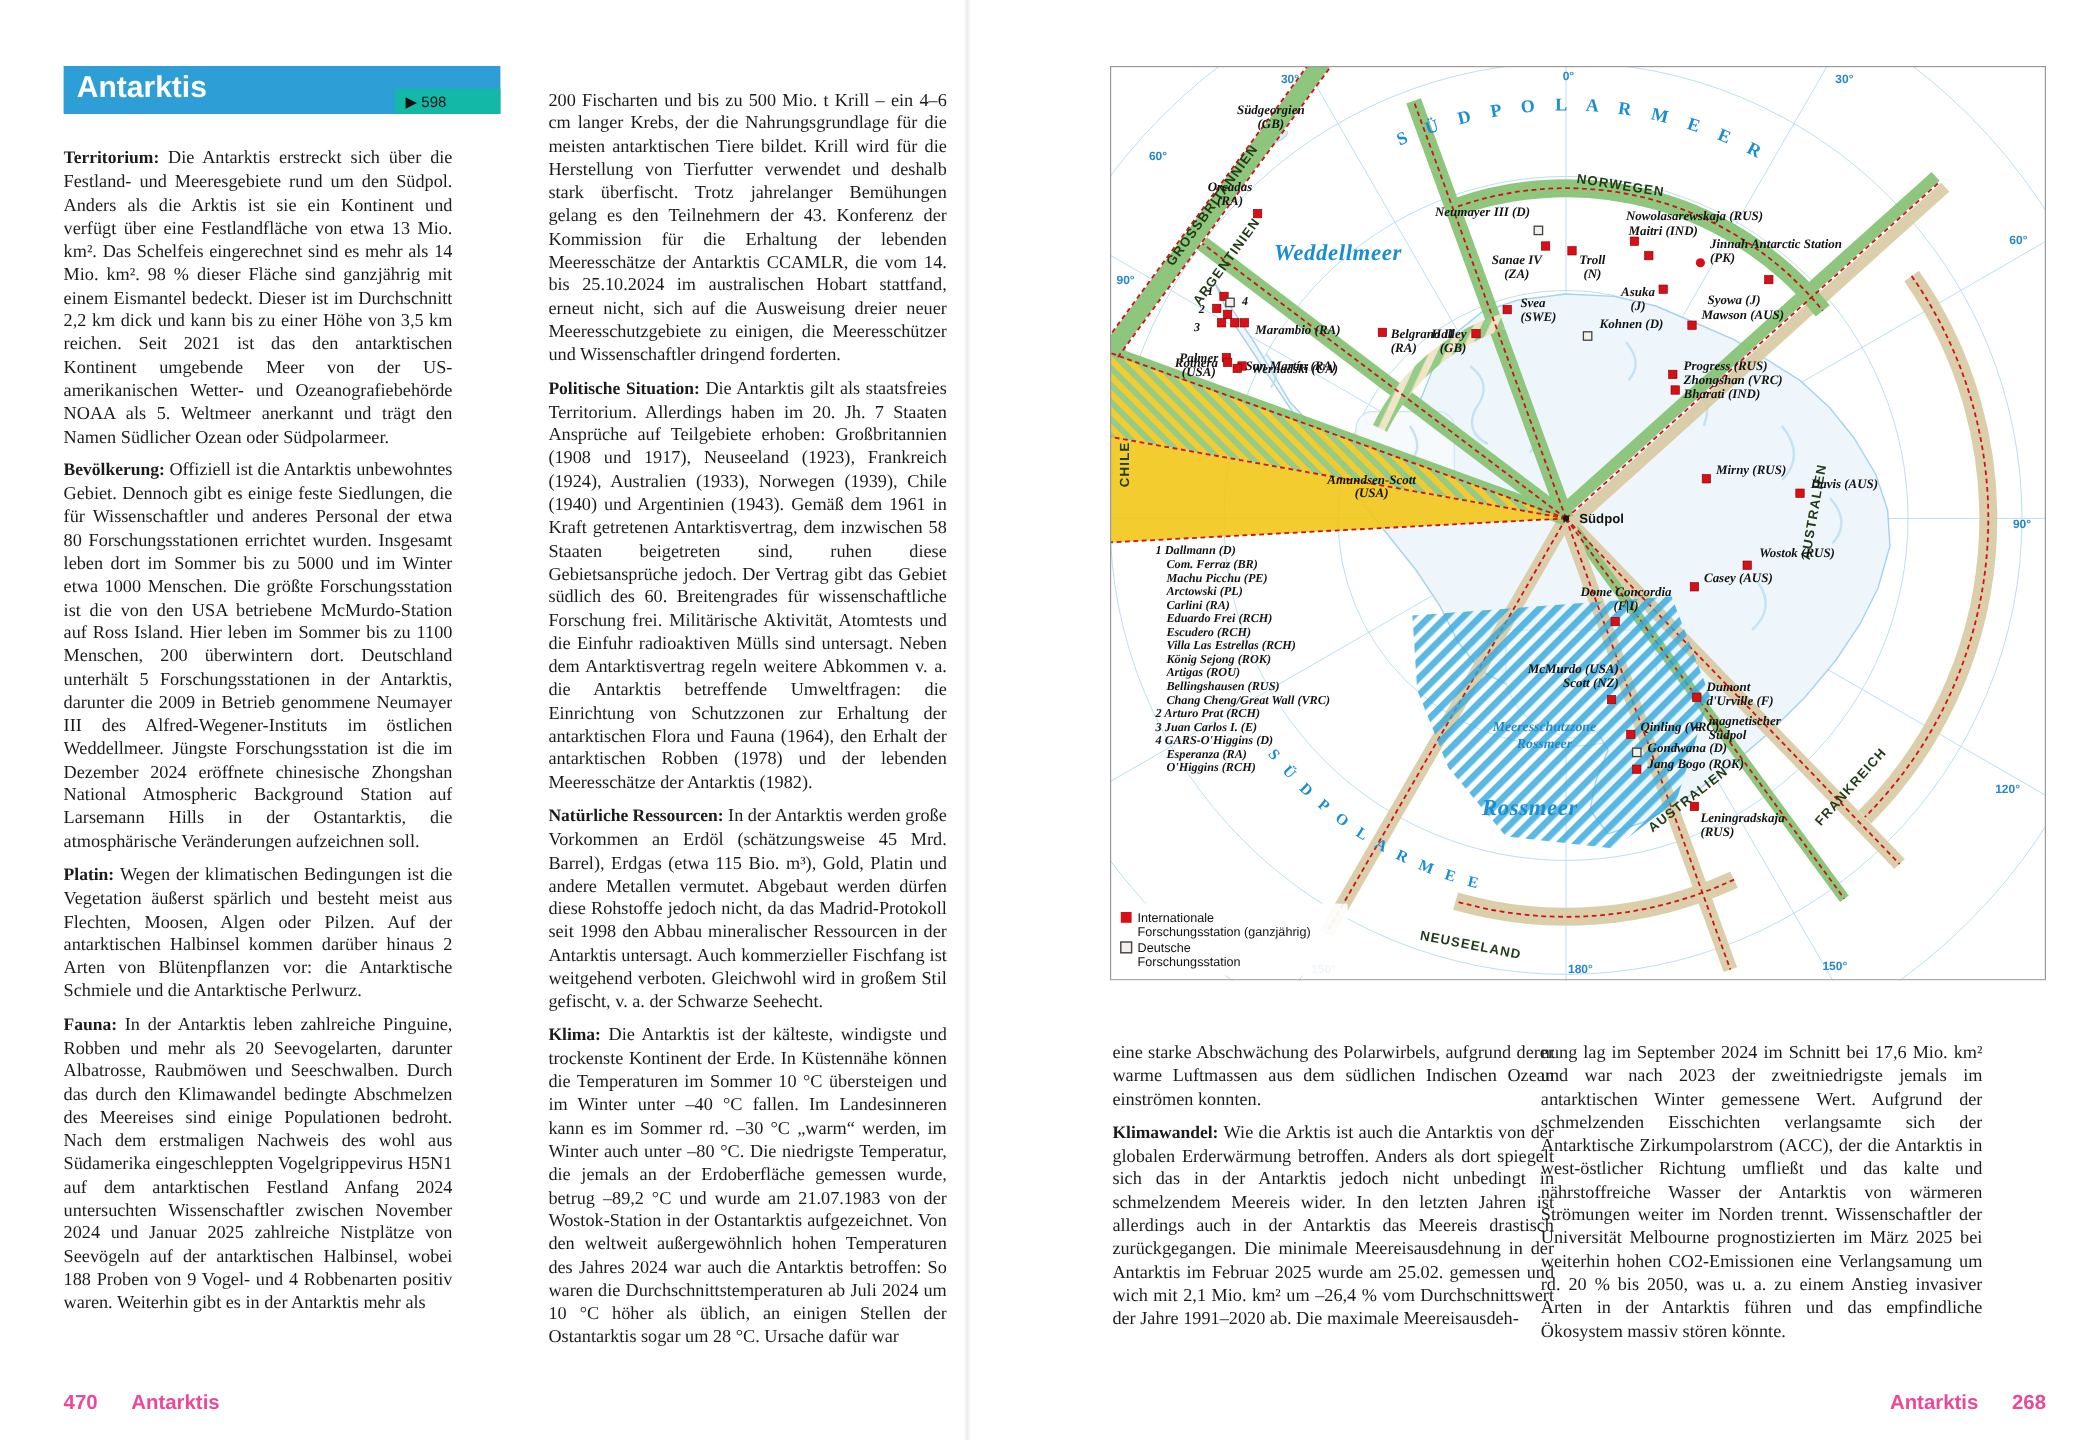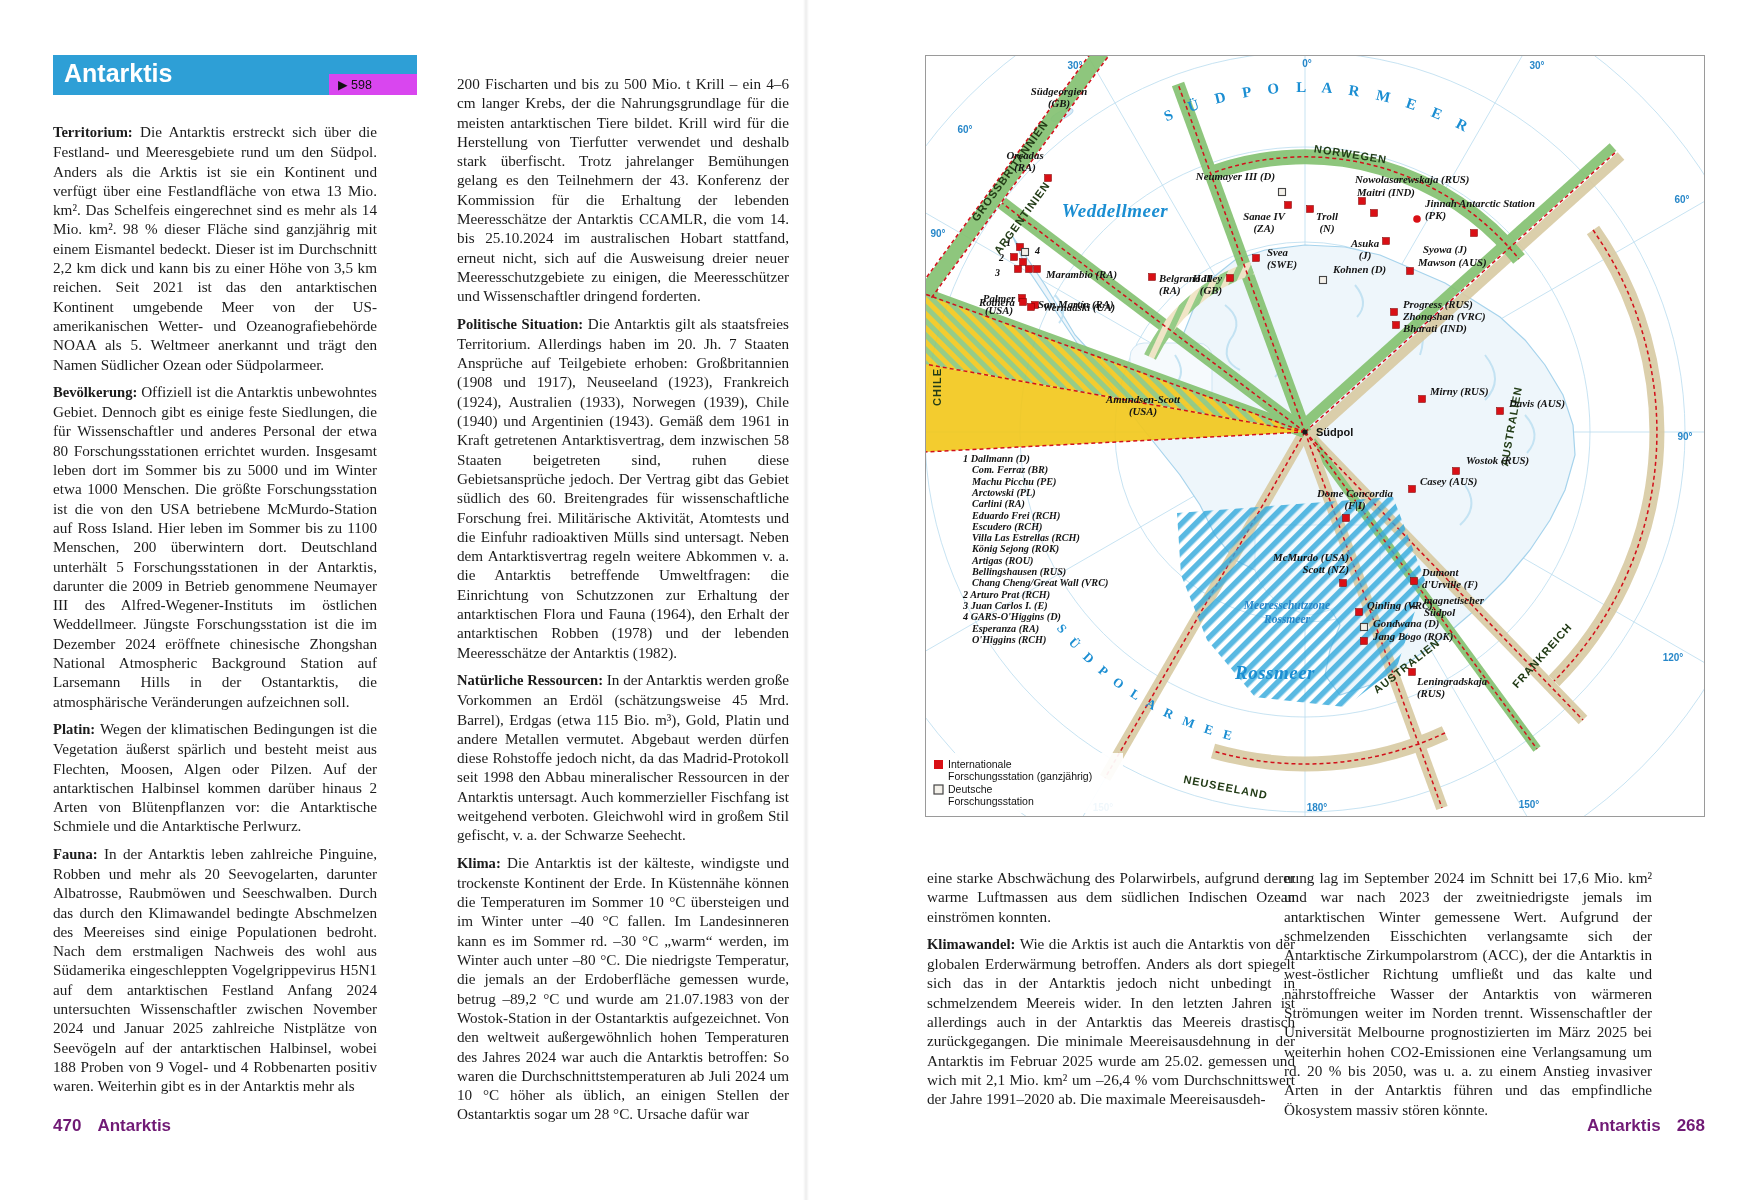--- a/index.html
+++ b/index.html
@@ -3,34 +3,34 @@
 <meta charset="utf-8">
 <style>
   html,body{margin:0;padding:0}
   body{width:1745px;height:1200px;background:#ffffff;position:relative;overflow:hidden;
        font-family:"Liberation Serif",serif;color:#1b1b1b}
   .gutter{position:absolute;left:803px;top:0;width:6px;height:1200px;
           background:linear-gradient(90deg,rgba(0,0,0,0),rgba(0,0,0,.07),rgba(0,0,0,0))}
   
   .kw-bar{position:absolute;left:53px;top:55px;width:364px;height:40px;background:#2e9fd6}
   .kw-title{position:absolute;left:11px;top:4px;font:700 25px "Liberation Sans",sans-serif;color:#fff}
-  .kw-ref{position:absolute;right:0;bottom:0;width:88px;height:21px;background:#d946ef;
+  .kw-ref{position:absolute;right:0;bottom:0;width:88px;height:21px;background:#14b8a6;
           font:12.5px "Liberation Sans",sans-serif;color:#111;display:flex;align-items:center;
           padding-left:9px;box-sizing:border-box}
   
   .col{position:absolute;text-align:justify;font-size:15.2px;line-height:19.3px;hyphens:auto;overflow:hidden}
   #col1{left:53px;top:122px;width:324px;height:1012px}
   #col2{left:457px;top:74px;width:332px;height:1076px}
   #col3{left:927px;top:868px;width:368px;height:268px}
   #col4{left:1284px;top:868px;width:368px;height:268px}
   p.para{margin:0 0 8px 0}
   .lead{font-family:Liberation Serif, serif;font-weight:700;font-size:14.6px}
   
-  .footer{position:absolute;top:1116px;display:flex;gap:16px;
-          font:700 17px "Liberation Sans",sans-serif;color:#701a75}
+  .footer{position:absolute;top:1159px;display:flex;gap:28px;
+          font:700 17px "Liberation Sans",sans-serif;color:#ec4899}
   #footer-left{left:53px}
   #footer-right{right:40px}
   
   #map-wrap{position:absolute;left:925px;top:55px;width:780px;height:762px}
   .sea-big{font:italic 700 19px "Liberation Serif",serif;fill:#1b8ed2;letter-spacing:.5px}
   .sea-arc{font:700 15px "Liberation Serif",serif;fill:#1b8ed2;letter-spacing:6.5px}
   .sea-arc2{font:700 13px "Liberation Serif",serif;fill:#1b8ed2;letter-spacing:4px}
   .sea-sm{font:italic 700 11.5px "Liberation Serif",serif;fill:#2787c9}
   .claim{font:700 11px "Liberation Sans",sans-serif;fill:#233c17;letter-spacing:1px}
   .deg{font:700 10px "Liberation Sans",sans-serif;fill:#2787c9}

